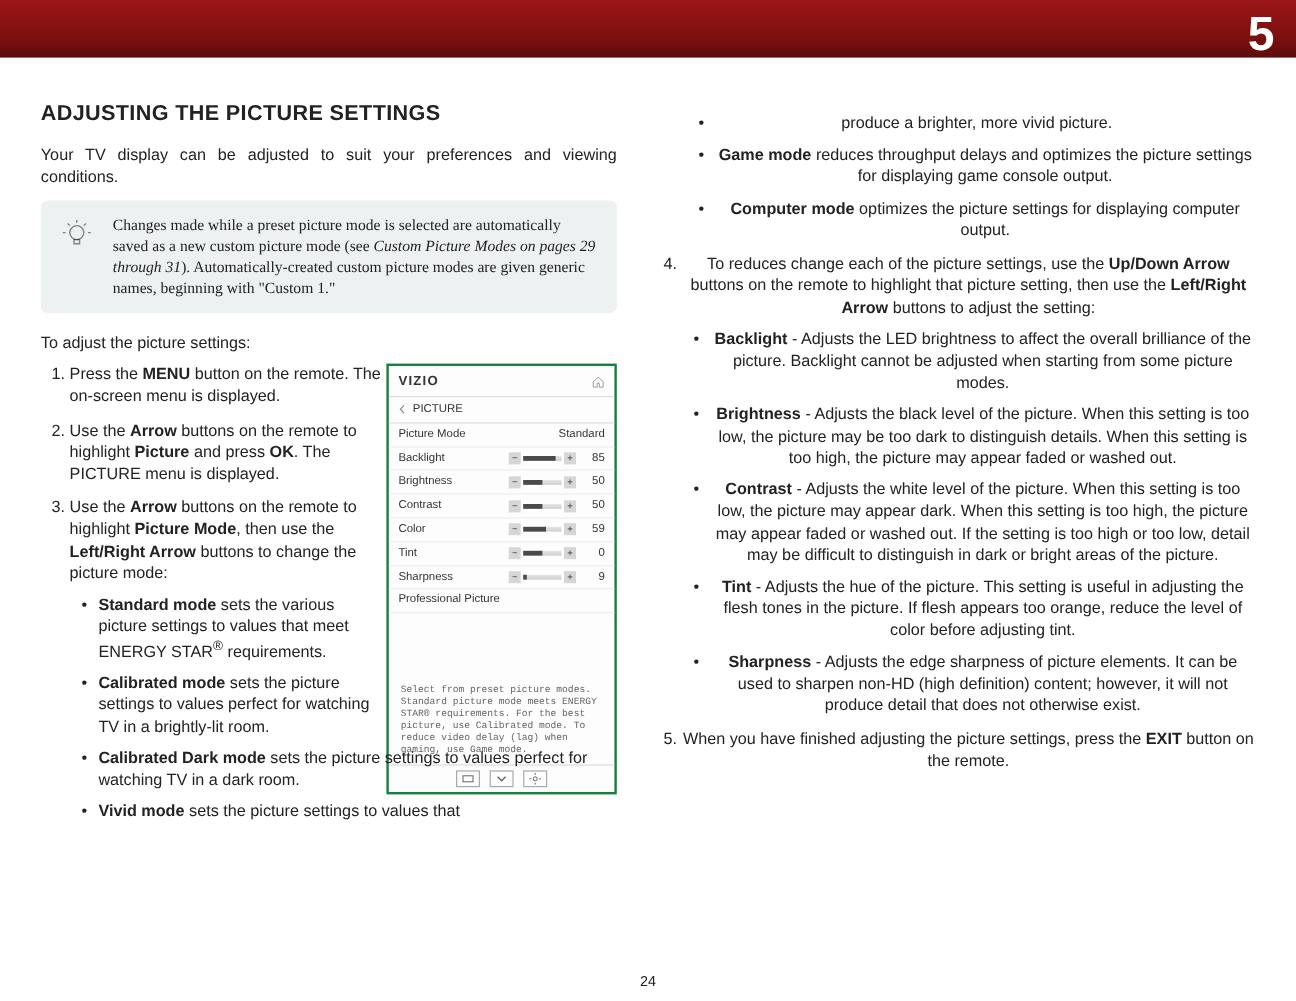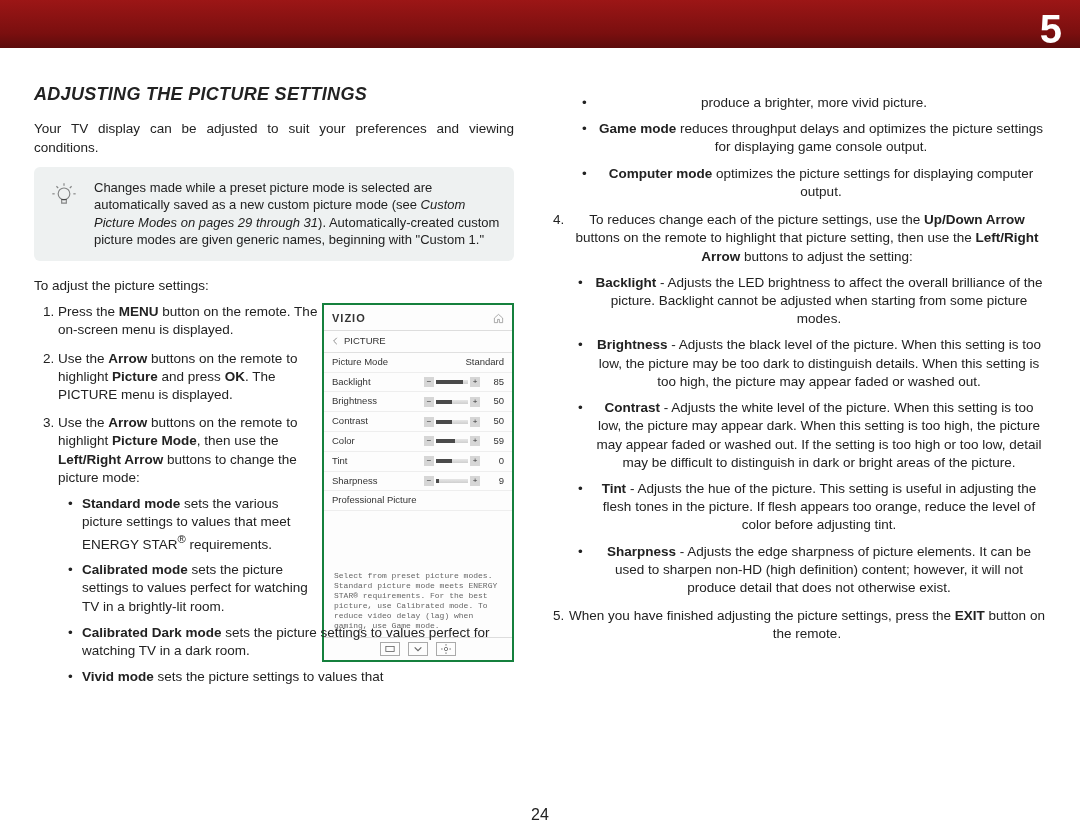--- a/index.html
+++ b/index.html
@@ -40,32 +40,32 @@
   .col { flex: 1; }
   .col-left { flex: 0 0 480px; position: relative; }
   .col-right { flex: 1; text-align: center; }
   h2.section-title {
     font-size: 18px;
     font-weight: 900;
     letter-spacing: 0.3px;
     margin-top: 22px;
     margin-bottom: 14px;
     text-transform: uppercase;
-    font-style: italic;
   }
   p { margin-bottom: 8px; }
   .justify { text-align: justify; }
   .tipbox {
     background: #eef1f1;
     padding: 12px 14px 12px 60px;
     border-radius: 6px;
     margin: 10px 0 16px 0;
     position: relative;
     font-size: 13px;
     line-height: 1.35;
+    font-family: Liberation Serif, serif;
   }
   .tipbox .bulb {
     position: absolute;
     left: 16px; top: 14px;
     width: 28px; height: 28px;
     color: rgba(0,0,0,0.45);
   }
   ol { padding-left: 24px; }
   ol > li { margin-bottom: 10px; }
   ul.sub { list-style: none; padding-left: 10px; margin-top: 8px; }
@@ -110,21 +110,21 @@
   .osd-row .slider .track { height: 4px; background: linear-gradient(#e6e6e6,#cfcfcf); flex: 1; margin: 0 2px; position: relative; }
   .osd-row .slider .fill { position: absolute; left:0; top:0; bottom:0; background: #4a4a4a; }
   .osd-row .val { flex: 0 0 24px; text-align: right; }
   .osd-row.link { font-size: 9.5px; }
   .osd-note { padding: 60px 10px 6px 10px; font-size: 8px; line-height: 1.25; color: #666; font-family: Liberation Mono, monospace; }
   .osd-nav { border-top: 1px solid #ddd; display: flex; justify-content: center; gap: 8px; padding: 4px 0; }
   .osd-nav .nbtn { width: 20px; height: 14px; border: 1px solid #aaa; display: flex; align-items:center; justify-content: center; }
   .osd-nav svg { width: 10px; height: 10px; }
   .bold { font-weight: 700; }
   .italic { font-style: italic; }
-  .page-number { position: absolute; bottom: -22px; left: 0; right: 0; text-align: center; font-size: 16px; }
+  .page-number { position: absolute; bottom: -22px; left: 0; right: 0; text-align: center; font-size: 12px; }
 </style>
 </head>
 <body>
 
 <div class="topbar">
   <div class="chapter">5</div>
 </div>
 
 <div class="page">
   <div class="columns">

